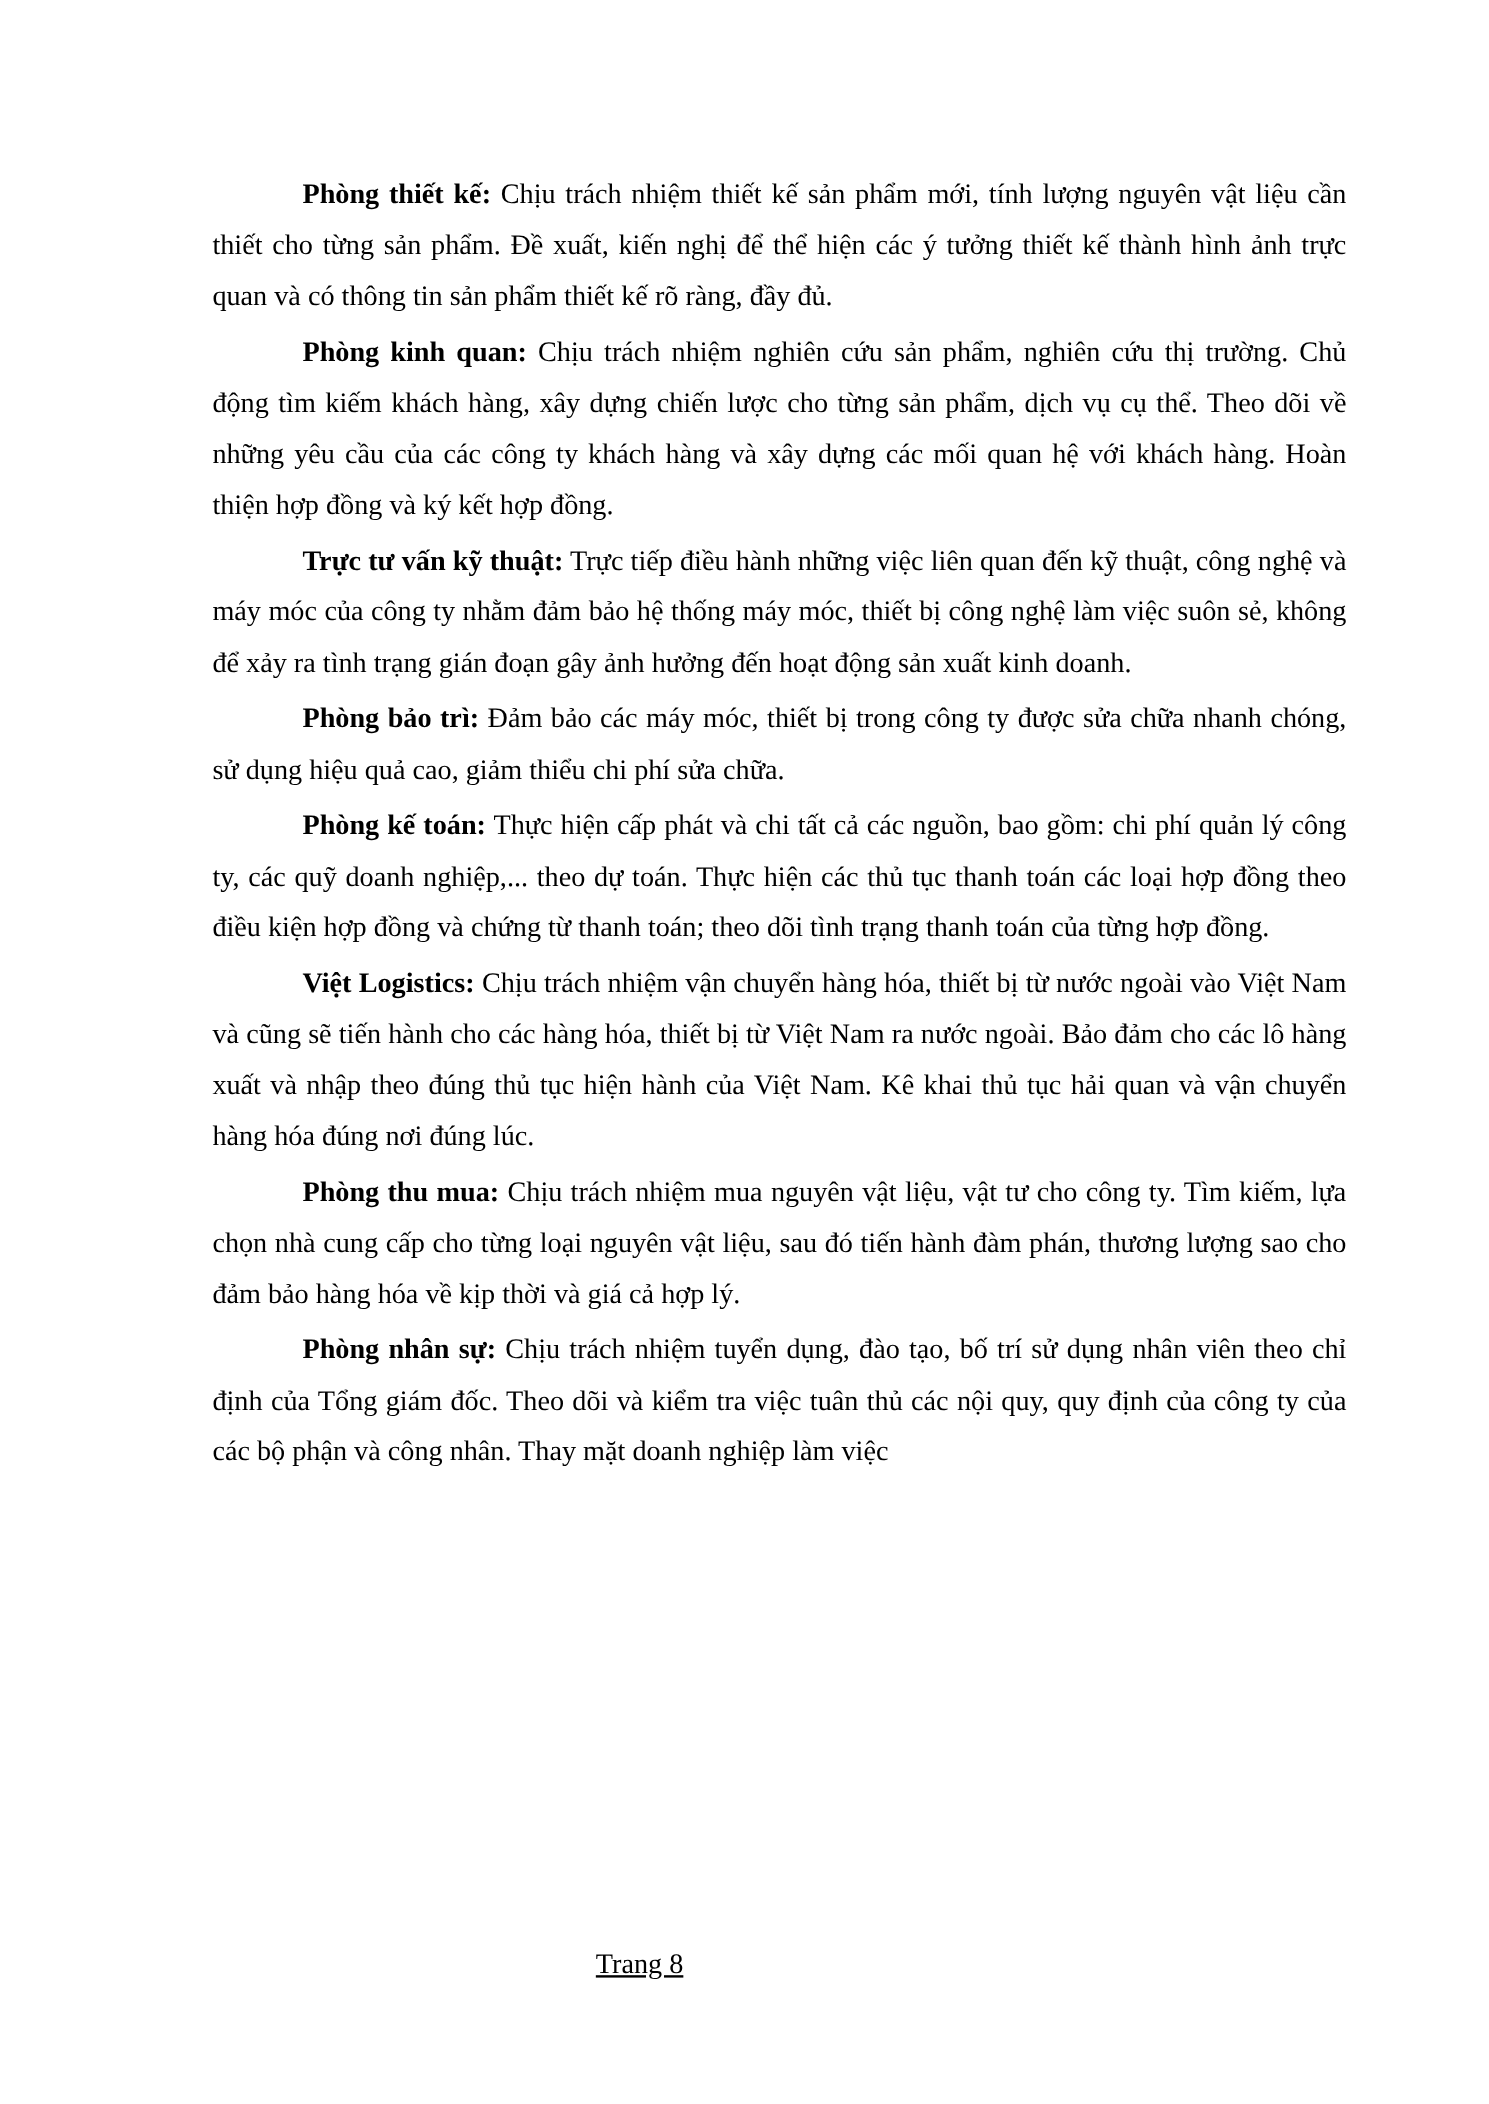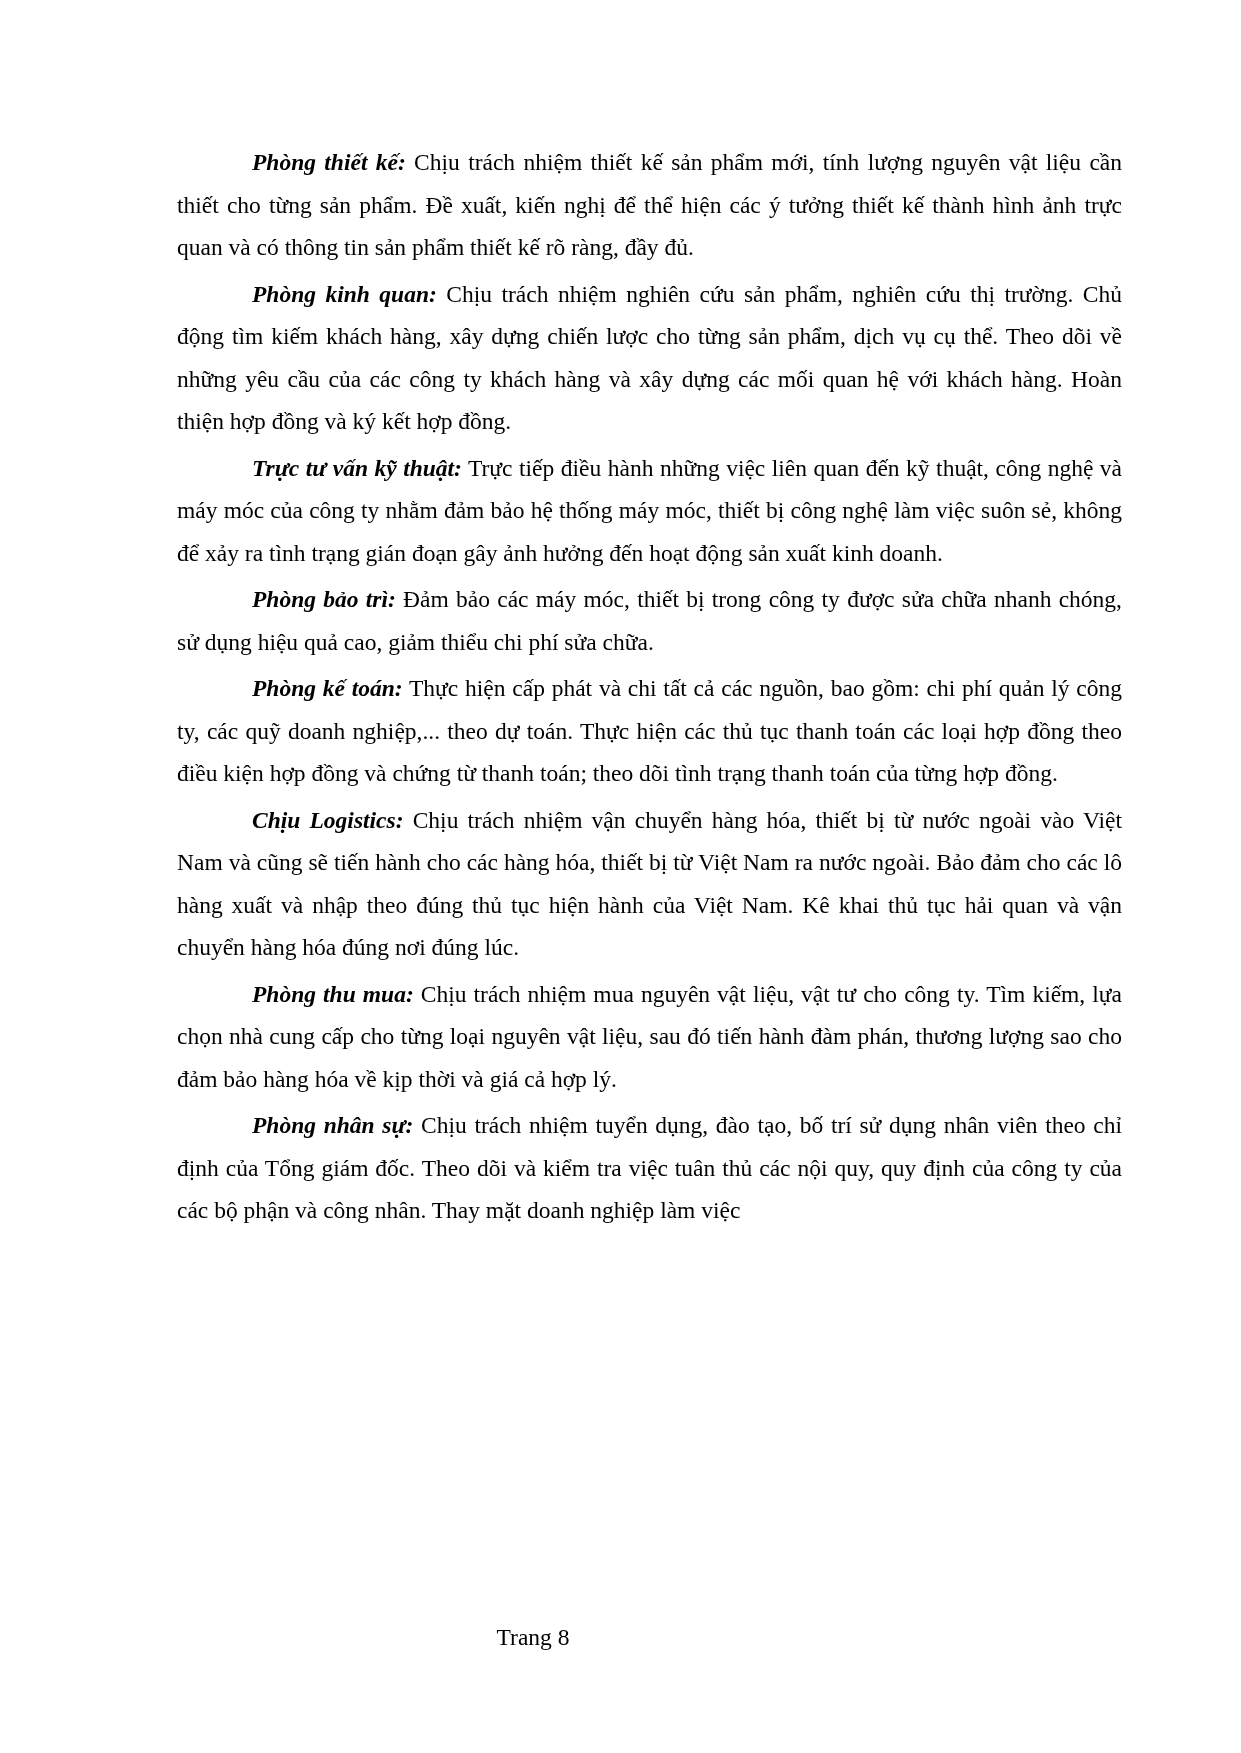--- a/index.html
+++ b/index.html
@@ -23,41 +23,41 @@
     }
     .para {
       margin: 0 0 4px 0;
       font-size: 23.5px;
       line-height: 42.5px;
       text-align: justify;
       text-indent: 75px;
     }
     .para .term {
       font-weight: bold;
-      font-style: italic;
     }
     .footer {
       position: absolute;
       left: 0;
       width: 1066px;
       top: 1622px;
       text-align: center;
       font-size: 23.5px;
       line-height: 30px;
+      text-decoration: underline;
     }
   </style>
 </head>
 <body>
 
 <div class="page">
   <p class="para"><span class="term">Phòng thiết kế:</span><span> Chịu trách nhiệm thiết kế sản phẩm mới, tính lượng nguyên vật liệu cần thiết cho từng sản phẩm. Đề xuất, kiến nghị để thể hiện các ý tưởng thiết kế thành hình ảnh trực quan và có thông tin sản phẩm thiết kế rõ ràng, đầy đủ.</span></p>
   <p class="para"><span class="term">Phòng kinh quan:</span><span> Chịu trách nhiệm nghiên cứu sản phẩm, nghiên cứu thị trường. Chủ động tìm kiếm khách hàng, xây dựng chiến lược cho từng sản phẩm, dịch vụ cụ thể. Theo dõi về những yêu cầu của các công ty khách hàng và xây dựng các mối quan hệ với khách hàng. Hoàn thiện hợp đồng và ký kết hợp đồng.</span></p>
   <p class="para"><span class="term">Trực tư vấn kỹ thuật:</span><span> Trực tiếp điều hành những việc liên quan đến kỹ thuật, công nghệ và máy móc của công ty nhằm đảm bảo hệ thống máy móc, thiết bị công nghệ làm việc suôn sẻ, không để xảy ra tình trạng gián đoạn gây ảnh hưởng đến hoạt động sản xuất kinh doanh.</span></p>
   <p class="para"><span class="term">Phòng bảo trì:</span><span> Đảm bảo các máy móc, thiết bị trong công ty được sửa chữa nhanh chóng, sử dụng hiệu quả cao, giảm thiểu chi phí sửa chữa.</span></p>
   <p class="para"><span class="term">Phòng kế toán:</span><span> Thực hiện cấp phát và chi tất cả các nguồn, bao gồm: chi phí quản lý công ty, các quỹ doanh nghiệp,... theo dự toán. Thực hiện các thủ tục thanh toán các loại hợp đồng theo điều kiện hợp đồng và chứng từ thanh toán; theo dõi tình trạng thanh toán của từng hợp đồng.</span></p>
-  <p class="para"><span class="term">Chịu Logistics:</span><span> Chịu trách nhiệm vận chuyển hàng hóa, thiết bị từ nước ngoài vào Việt Nam và cũng sẽ tiến hành cho các hàng hóa, thiết bị từ Việt Nam ra nước ngoài. Bảo đảm cho các lô hàng xuất và nhập theo đúng thủ tục hiện hành của Việt Nam. Kê khai thủ tục hải quan và vận chuyển hàng hóa đúng nơi đúng lúc.</span></p>
+  <p class="para"><span class="term">Việt Logistics:</span><span> Chịu trách nhiệm vận chuyển hàng hóa, thiết bị từ nước ngoài vào Việt Nam và cũng sẽ tiến hành cho các hàng hóa, thiết bị từ Việt Nam ra nước ngoài. Bảo đảm cho các lô hàng xuất và nhập theo đúng thủ tục hiện hành của Việt Nam. Kê khai thủ tục hải quan và vận chuyển hàng hóa đúng nơi đúng lúc.</span></p>
   <p class="para"><span class="term">Phòng thu mua:</span><span> Chịu trách nhiệm mua nguyên vật liệu, vật tư cho công ty. Tìm kiếm, lựa chọn nhà cung cấp cho từng loại nguyên vật liệu, sau đó tiến hành đàm phán, thương lượng sao cho đảm bảo hàng hóa về kịp thời và giá cả hợp lý.</span></p>
   <p class="para"><span class="term">Phòng nhân sự:</span><span> Chịu trách nhiệm tuyển dụng, đào tạo, bố trí sử dụng nhân viên theo chỉ định của Tổng giám đốc. Theo dõi và kiểm tra việc tuân thủ các nội quy, quy định của công ty của các bộ phận và công nhân. Thay mặt doanh nghiệp làm việc</span></p>
 </div>
 
 <div class="footer">
   <span>Trang 8</span>
 </div>
 
 </body></html>

